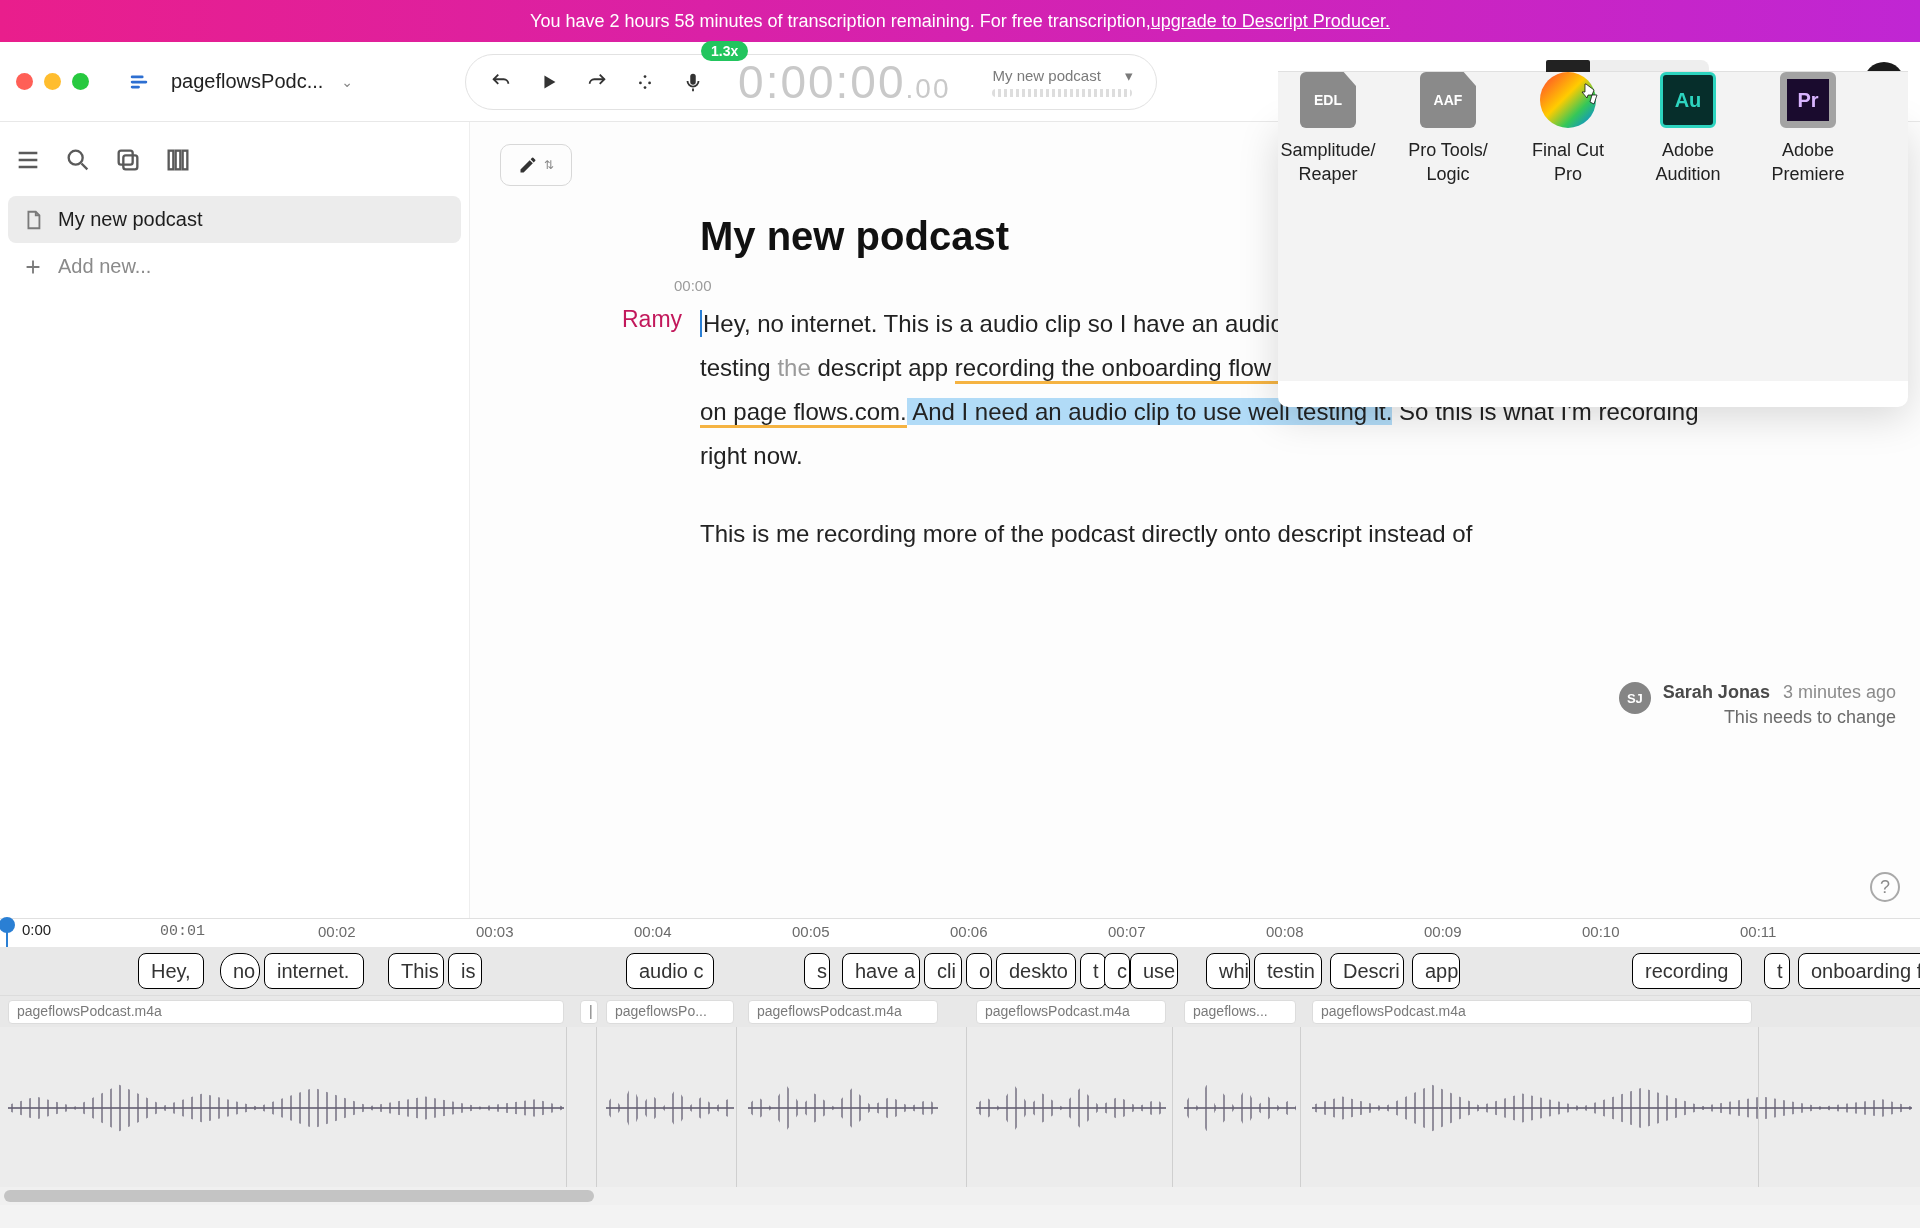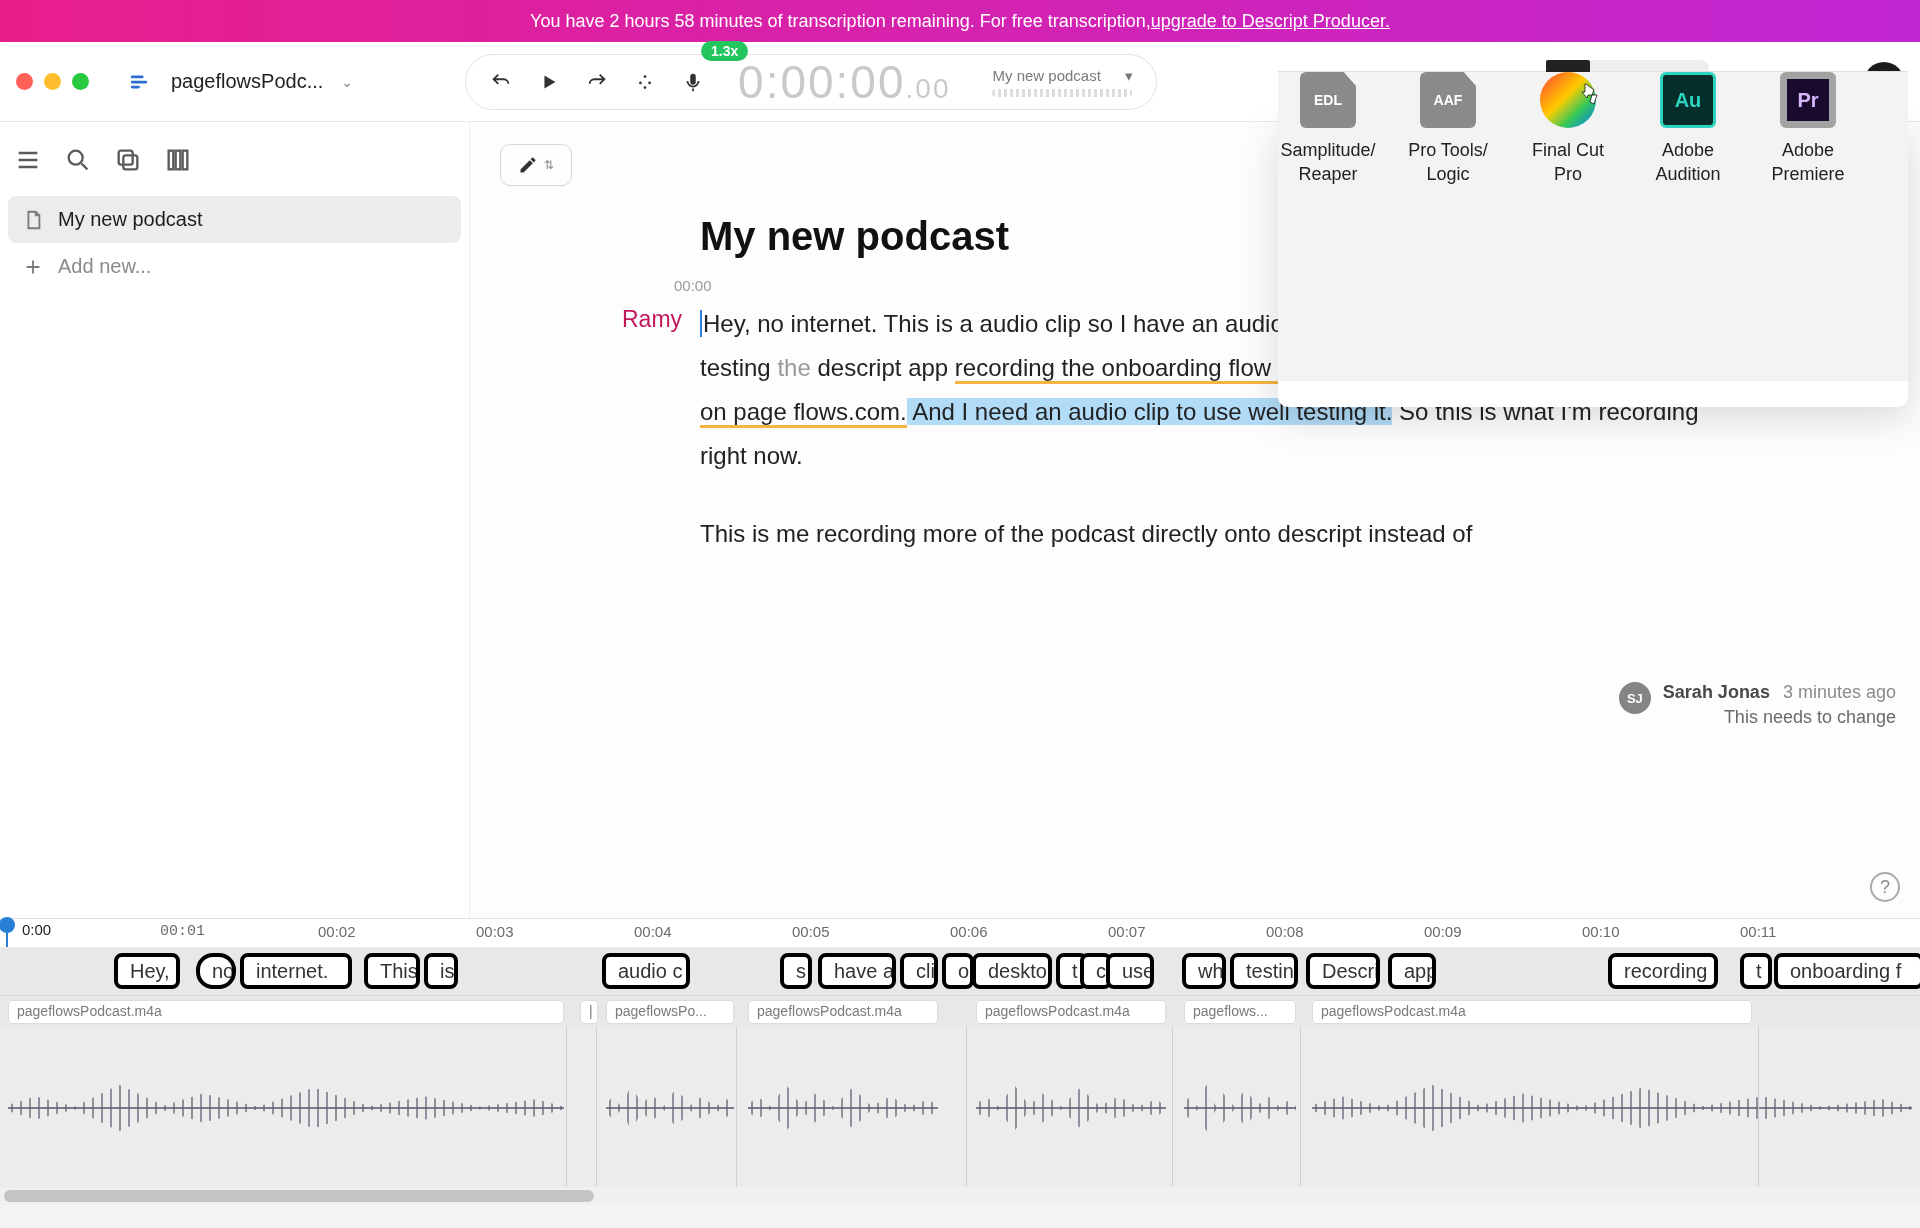--- a/index.html
+++ b/index.html
@@ -88,21 +88,21 @@
 
 
 .timeline { position: absolute; bottom: 0; left: 0; right: 0; height: 310px; background: #f3f3f3; border-top: 1px solid #e0e0e0; }
 .ruler { height: 28px; background: #fff; display: flex; position: relative; font-size: 15px; color: #6a6a6a; }
 .ruler .tick { position: absolute; top: 4px; }
 .playhead { position: absolute; top: 0; bottom: 0; left: 6px; width: 2px; background: #2a7fd4; z-index: 5; }
 .playhead::before { content: ""; position: absolute; top: -2px; left: -7px; width: 16px; height: 16px; background: #2a7fd4; border-radius: 50%; }
 .playhead-label { position: absolute; top: 2px; left: 16px; font-size: 15px; color: #222; font-weight: 500; }
 
 .wordtrack { height: 48px; position: relative; background: #e8e8e8; margin-top: 0; }
-.word { position: absolute; top: 6px; height: 36px; background: #fff; border: 4px solid #000000; border-radius: 8px; padding: 0 12px; display: flex; align-items: center; font-size: 20px; color: #333; white-space: nowrap; overflow: hidden; }
+.word { position: absolute; top: 6px; height: 36px; background: #fff; border: 1px solid #000000; border-radius: 8px; padding: 0 12px; display: flex; align-items: center; font-size: 20px; color: #333; white-space: nowrap; overflow: hidden; margin-left: 24px; }
 
 .cliptrack { height: 32px; position: relative; background: #e8e8e8; border-top: 1px solid #dcdcdc; }
 .clip { position: absolute; top: 4px; height: 24px; background: #fff; border: 1px solid #dcdcdc; border-radius: 4px; font-size: 14px; color: #7a7a7a; padding: 2px 8px; overflow: hidden; white-space: nowrap; }
 
 .wavetrack { height: 160px; position: relative; background: #ececec; }
 .wave { position: absolute; top: 50%; height: 2px; background: #7e7a8a; }
 .wave::before, .wave::after { content: ""; position: absolute; inset: -28px 0; background:
   repeating-linear-gradient(90deg,
     transparent 0 3px,
     rgba(100,95,115,0.7) 3px 5px,
@@ -357,21 +357,21 @@
       <span class="tick" style="left: 950px;">00:06</span>
       <span class="tick" style="left: 1108px;">00:07</span>
       <span class="tick" style="left: 1266px;">00:08</span>
       <span class="tick" style="left: 1424px;">00:09</span>
       <span class="tick" style="left: 1582px;">00:10</span>
       <span class="tick" style="left: 1740px;">00:11</span>
     </div>
   <div class="wordtrack" id="wordtrack">
       <div class="word" style="left: 114px; width: 66px;">Hey,</div>
       <div class="word" style="left: 196px; width: 40px; border-radius: 17px;">no</div>
-      <div class="word" style="left: 240px; width: 112px; text-align: center;">internet.</div>
+      <div class="word" style="left: 240px; width: 100px; text-align: center;">internet.</div>
       <div class="word" style="left: 364px; width: 56px;">This</div>
       <div class="word" style="left: 424px; width: 34px;">is</div>
       <div class="word" style="left: 602px; width: 88px;">audio c</div>
       <div class="word" style="left: 780px; width: 24px;">s</div>
       <div class="word" style="left: 818px; width: 78px;">have a</div>
       <div class="word" style="left: 900px; width: 38px;">cli</div>
       <div class="word" style="left: 942px; width: 24px;">o</div>
       <div class="word" style="left: 972px; width: 80px;">deskto</div>
       <div class="word" style="left: 1056px; width: 20px;">t</div>
       <div class="word" style="left: 1080px; width: 22px;">c</div>

